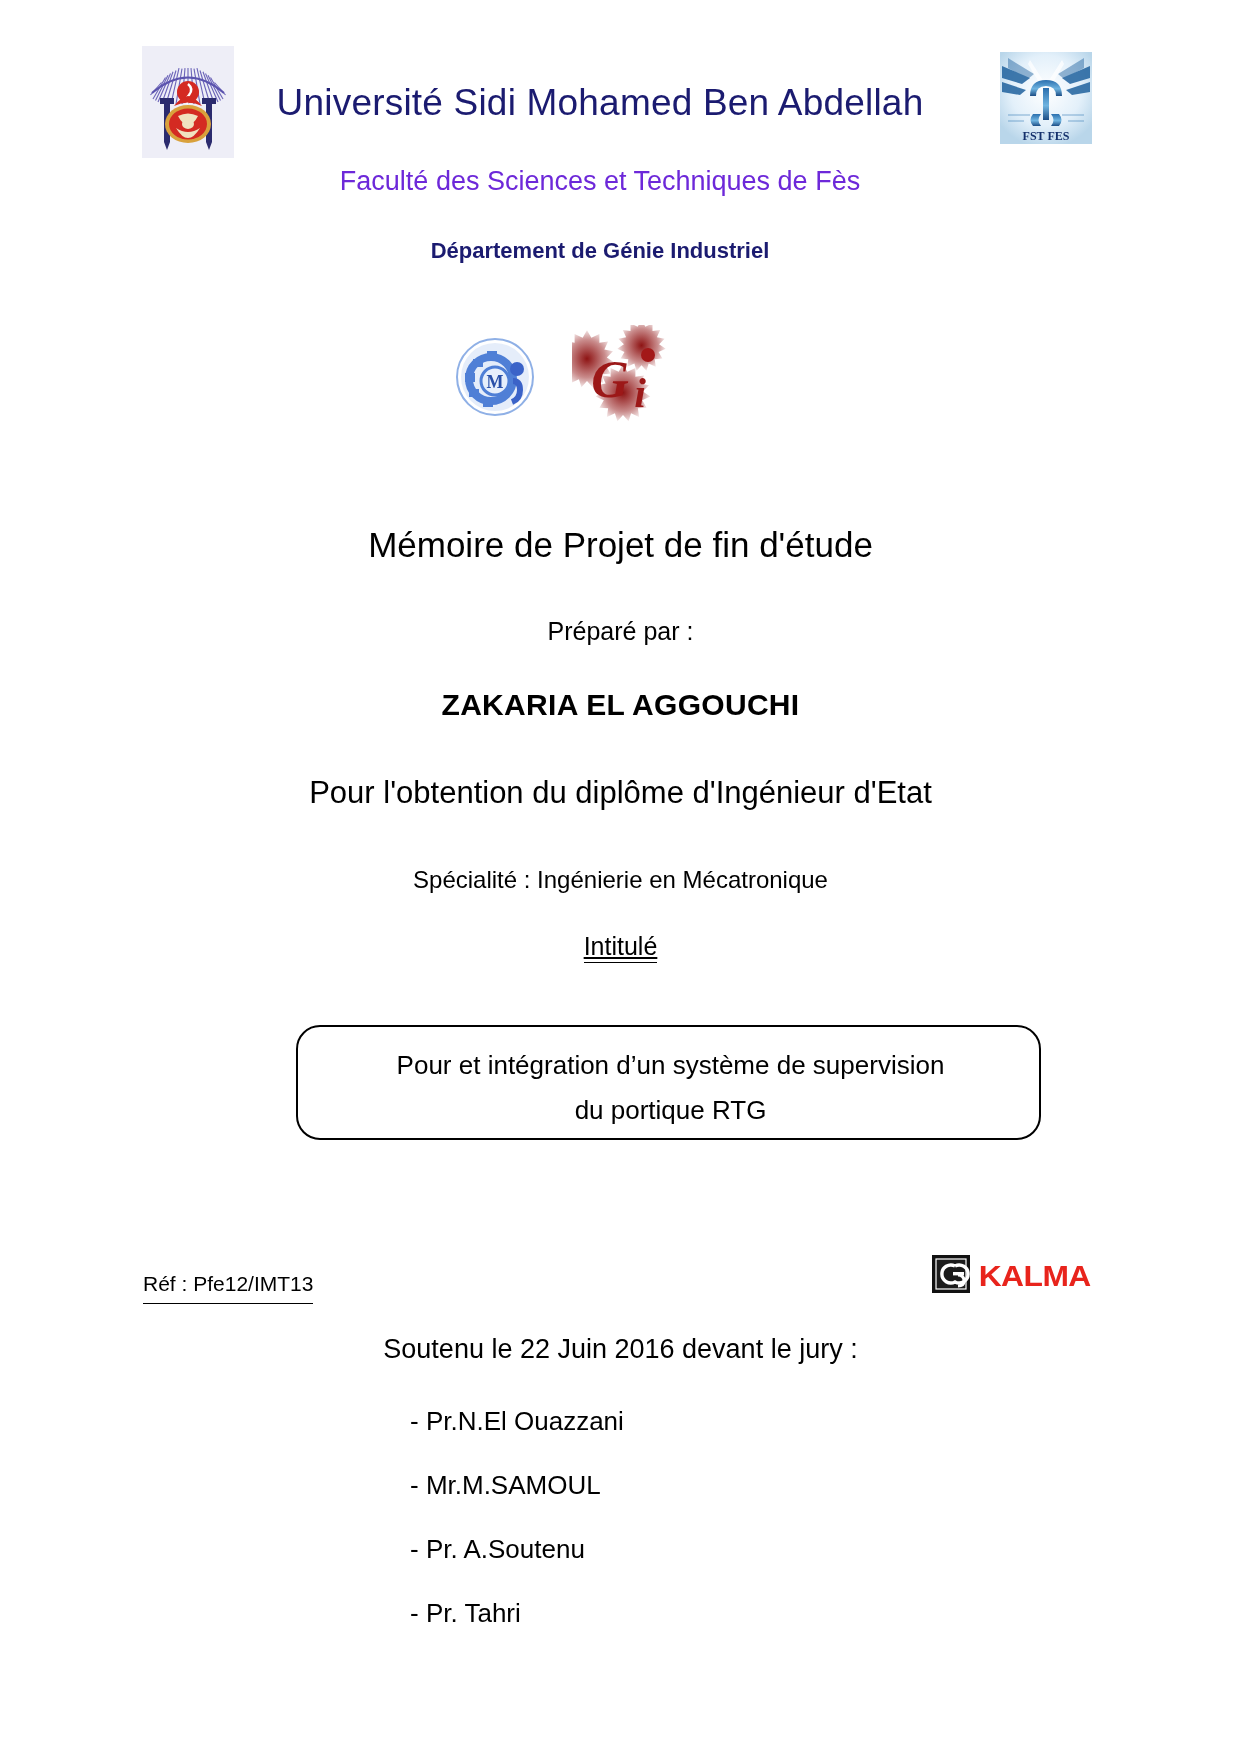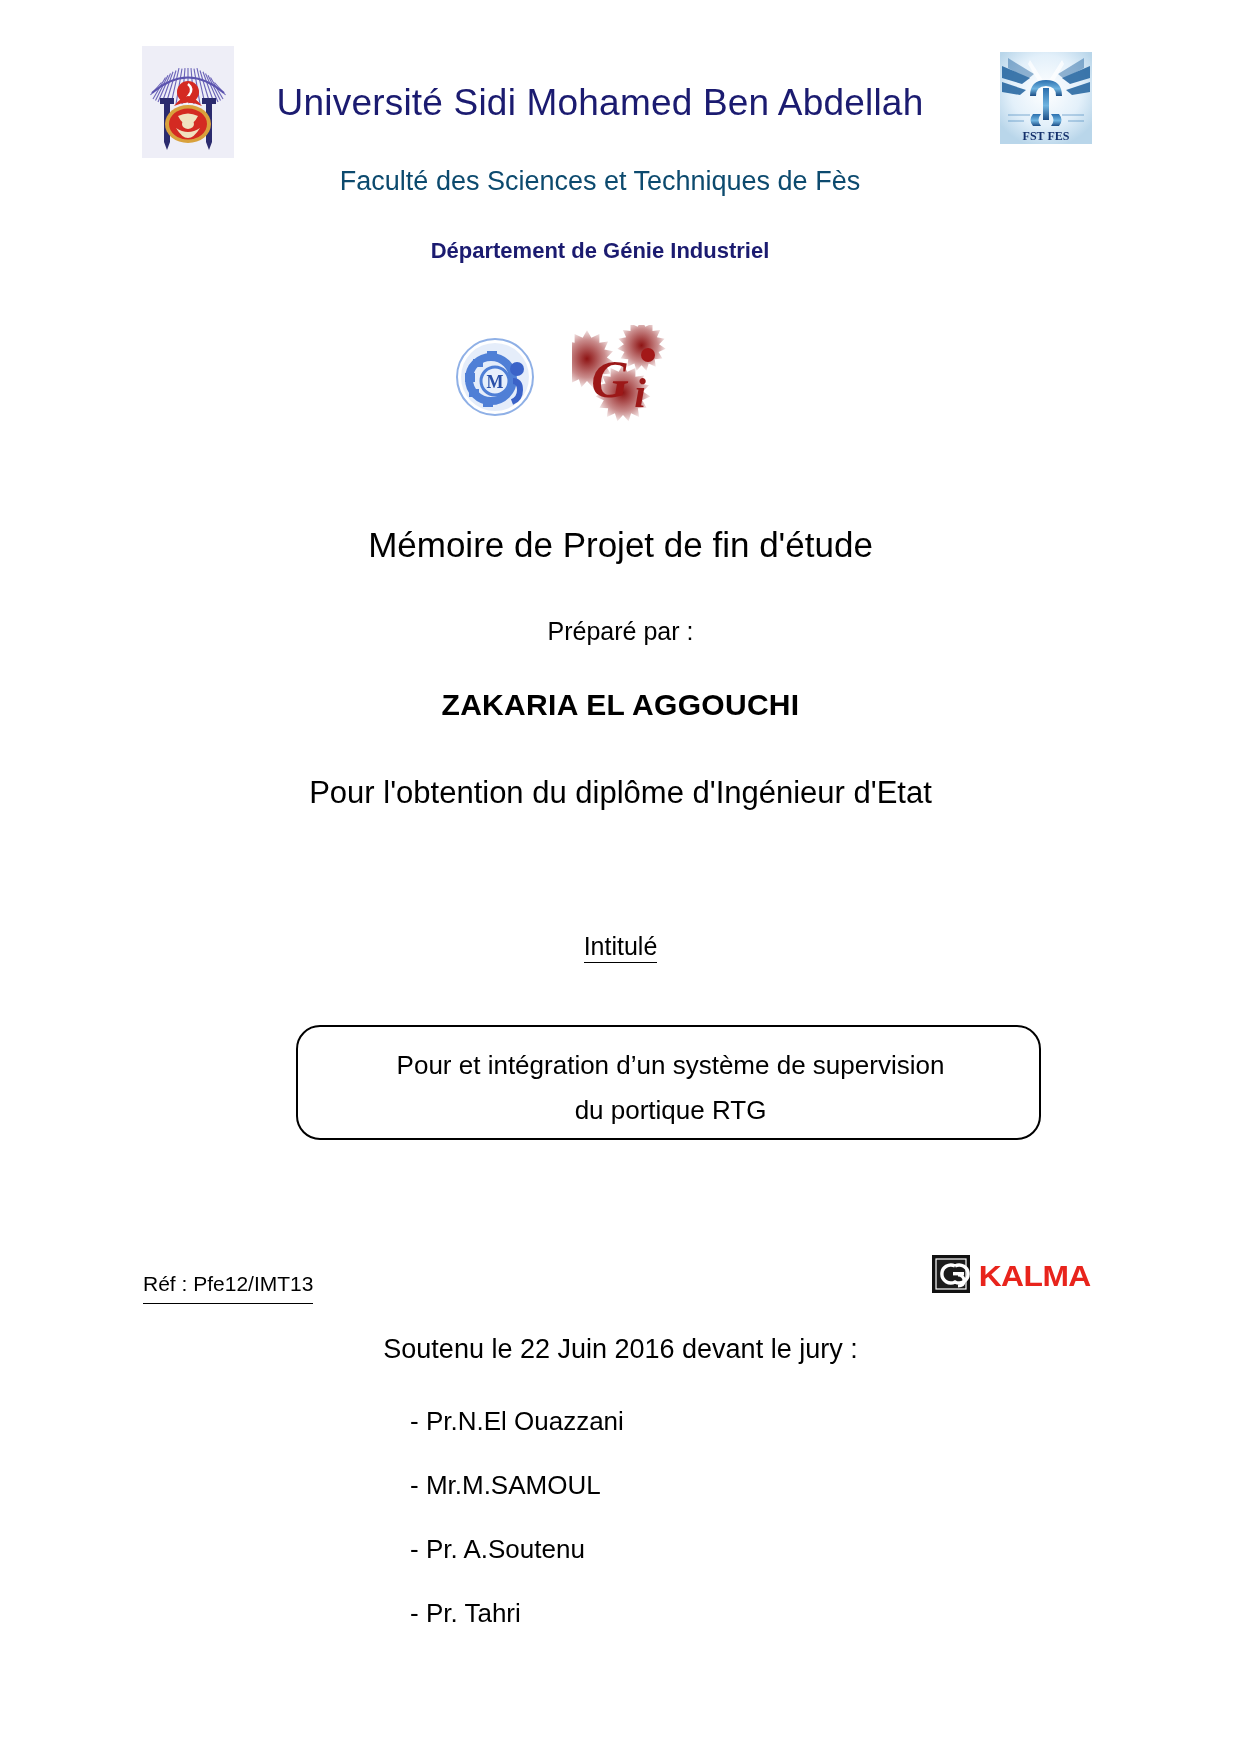--- a/index.html
+++ b/index.html
@@ -60,21 +60,21 @@
     color: #1b1b70;
   }
   .hdr-2 {
     position: absolute;
     left: 200px;
     top: 166px;
     width: 800px;
     text-align: center;
     font-size: 27px;
     white-space: nowrap;
-    color: #0c4a6e;
+    color: #6d28d9;
   }
   .hdr-3 {
     position: absolute;
     left: 200px;
     top: 238px;
     width: 800px;
     text-align: center;
     font-size: 22px;
     white-space: nowrap;
     color: #1b1b70;
@@ -110,21 +110,21 @@
     left: 120px;
     width: 1001px;
     text-align: center;
     white-space: nowrap;
   }
   .t-memoire { top: 525px;  font-size: 35px; }
   .t-prepare { top: 617px;  font-size: 25px; }
   .t-name    { top: 688px;  font-size: 30px; font-weight: bold; letter-spacing: 0.3px; }
   .t-diplome { top: 775px;  font-size: 31px; }
   .t-spec    { top: 866px;  font-size: 24px; }
-  .t-intitule{ top: 932px;  font-size: 25px; }
+  .t-intitule{ top: 932px;  font-size: 25px; text-decoration: underline; }
   .t-intitule span { border-bottom: 1.6px solid #000; padding-bottom: 2px; }
 
   
   .title-box {
     position: absolute;
     left: 296px;
     top: 1025px;
     width: 745px;
     height: 115px;
     border: 2.2px solid #000000;
@@ -333,20 +333,21 @@
         <text x="38" y="72" text-anchor="middle" font-family="'Liberation Serif', serif" font-size="52" font-style="italic" font-weight="bold" fill="#9c1818">G</text>
         <text x="68" y="82" text-anchor="middle" font-family="'Liberation Serif', serif" font-size="42" font-style="italic" font-weight="bold" fill="#9c1818">i</text>
       </svg>
     </div>
   </div>
 
   <div class="t-center t-memoire">Mémoire de Projet de fin d'étude</div>
   <div class="t-center t-prepare">Préparé par :</div>
   <div class="t-center t-name">ZAKARIA EL AGGOUCHI</div>
   <div class="t-center t-diplome">Pour l'obtention du diplôme d'Ingénieur d'Etat</div>
+  <div class="t-center t-spec">Spécialité : Ingénierie en Mécatronique</div>
   <div class="t-center t-intitule">
     <span>Intitulé </span>
   </div>
 
   <div class="title-box">
     <div class="tb-line tb-line1">Pour et intégration d’un système de supervision</div>
     <div class="tb-line tb-line2">du portique RTG</div>
   </div>
 
 

